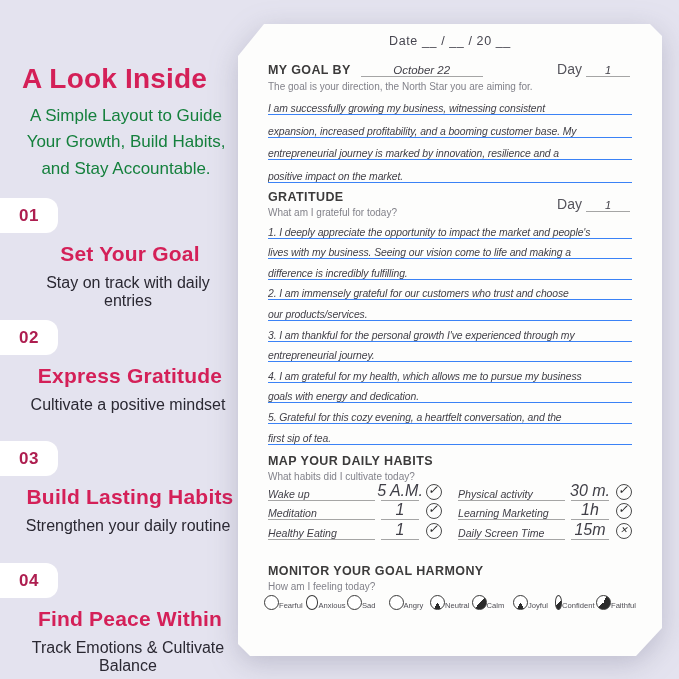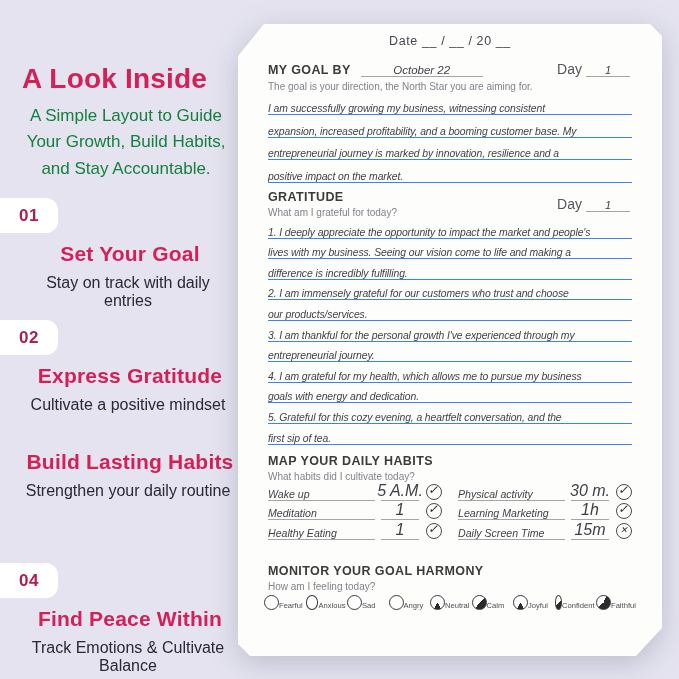--- a/index.html
+++ b/index.html
@@ -133,20 +133,23 @@
 
   <div class="side-item">
     <div class="num-chip">
           <span class="num">02</span>
         </div>
     <div class="side-item-title">Express Gratitude</div>
     <div class="side-item-desc">Cultivate a positive mindset</div>
   </div>
 
   <div class="side-item">
+    <div class="num-chip">
+          <span class="num">03</span>
+        </div>
     <div class="side-item-title">Build Lasting Habits</div>
     <div class="side-item-desc">Strengthen your daily routine</div>
   </div>
 
   <div class="side-item">
     <div class="num-chip">
           <span class="num">04</span>
         </div>
     <div class="side-item-title">Find Peace Within</div>
     <div class="side-item-desc">Track Emotions &amp; Cultivate Balance</div>

